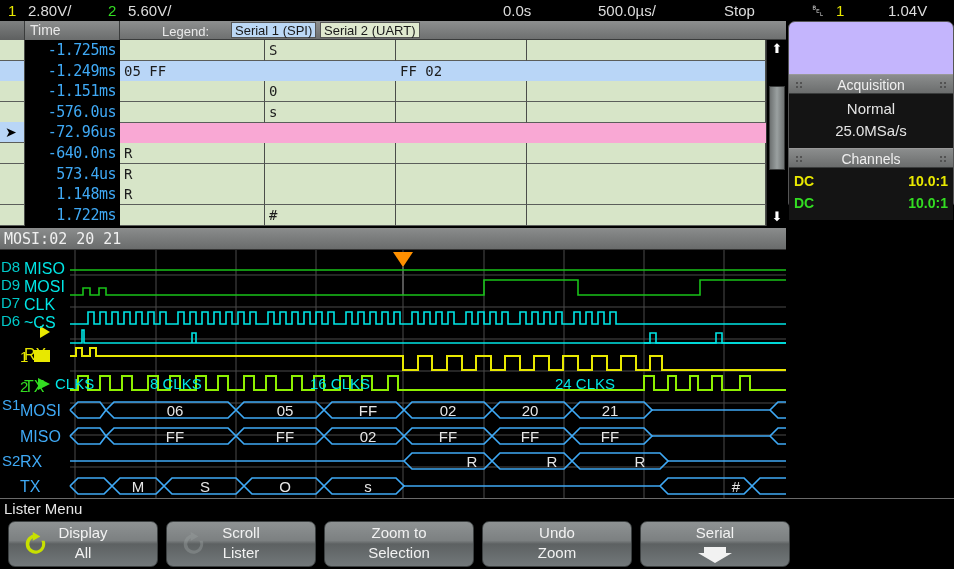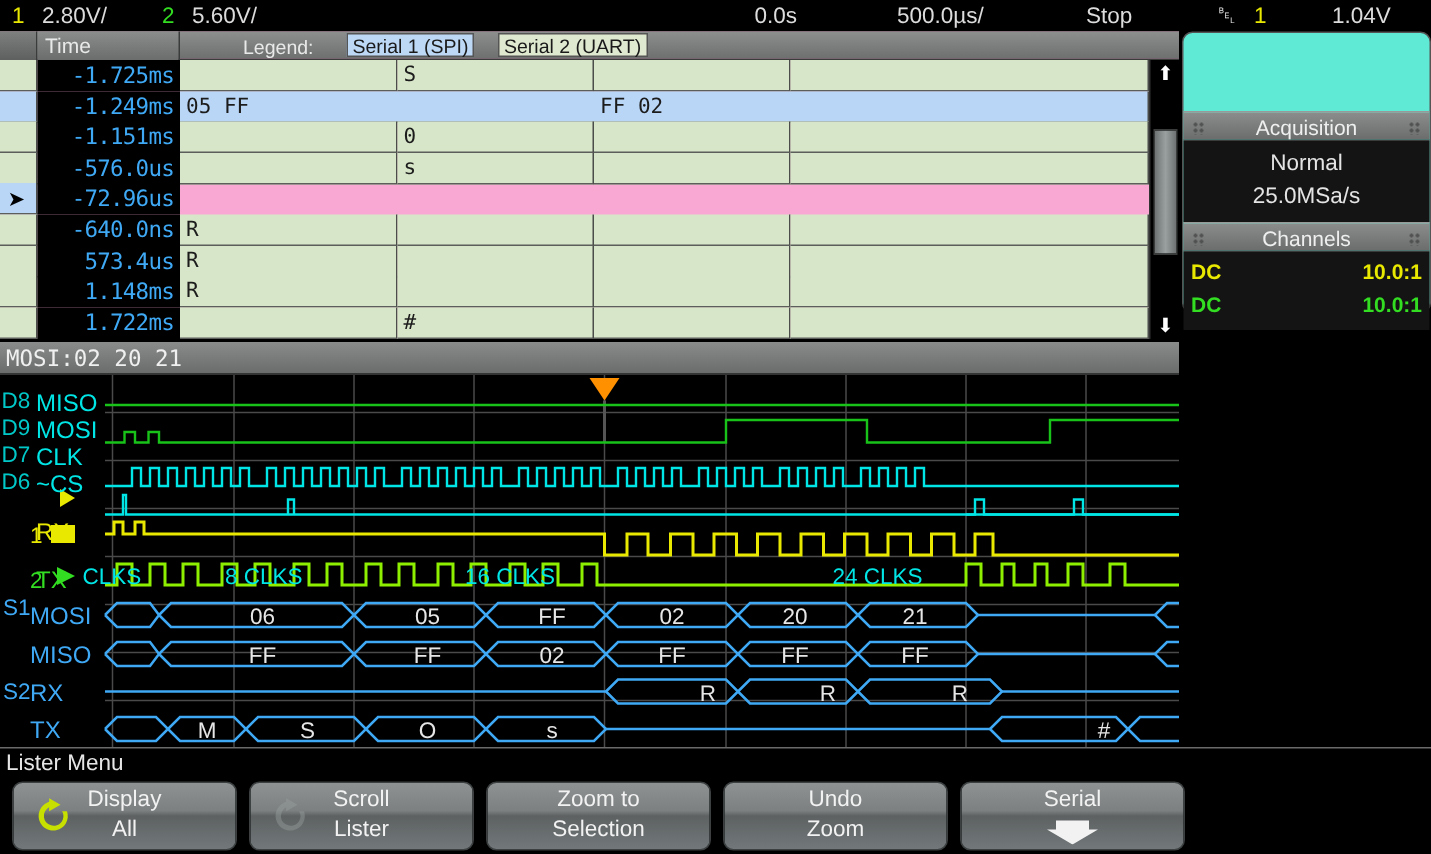--- a/index.html
+++ b/index.html
@@ -40,21 +40,21 @@
     color:#e9e9e9; font-size:14px; line-height:19px; padding-left:5px; }
   .lh-legend { position:absolute; left:120px; top:0; right:0; height:19px;
     color:#e9e9e9; font-size:13px; line-height:19px; }
   .legend-lab { position:absolute; left:42px; top:1px; }
   .legend-chip {
     position:absolute; top:1px; height:16px; line-height:16px;
     font-size:13px; color:#1a1a1a; padding:0 3px;
     border:1px solid #555;
   }
   .chip-spi  { left:111px; background:#bcd8f5; }
-  .chip-uart { left:212px; background:#dfe9cf; }
+  .chip-uart { left:200px; background:#dfe9cf; }
 
   .lister-body { position:absolute; left:0; top:19px; width:786px; height:186px; }
   .lrow { position:absolute; left:0; width:786px; height:21px;text-decoration:underline; }
   .lr-mark { position:absolute; left:0; top:0; width:25px; height:100%;
     border-bottom:1px solid #5b5e5b; border-right:1px solid #4a4d4a; }
   .lr-time { position:absolute; left:25px; top:0; width:95px; height:100%;
     background:#000; color:#3fa9f5; font-size:15px; line-height:20px;
     text-align:right; padding-right:4px; font-family:"DejaVu Sans Mono", monospace;
     letter-spacing:-0.5px; }
   .lr-cells { position:absolute; left:120px; top:0; right:20px; height:100%; }
@@ -78,21 +78,21 @@
   .lscroll { position:absolute; right:0; top:19px; width:20px; height:186px;
     background:#000; border-left:1px solid #333; }
   .ls-btn { position:absolute; left:1px; width:18px; height:18px;
     background:#000; color:#fff; text-align:center; font-size:13px; line-height:17px; }
   .ls-up { top:0; } .ls-dn { bottom:0; }
   .ls-thumb { position:absolute; left:2px; top:46px; width:16px; height:84px;
     background:linear-gradient(90deg,#6e7272,#9aa0a0,#6e7272); border:1px solid #3a3c3c; }
 
   
   .sidebar { position:absolute; left:788px; top:21px; width:166px; height:188px;
-    background:#5eead4; border:1px solid #555; border-radius:7px; }
+    background:#c4b5fd; border:1px solid #555; border-radius:7px; }
   .sb-blank { height:52px; }
   .sb-hdr { position:relative; height:20px; background:linear-gradient(#8b8d8d,#6b6d6d);
     color:#efefef; font-size:14px; line-height:20px; text-align:center;
     border-top:1px solid #999; border-bottom:1px solid #3a3c3c; }
   .grip { position:absolute; top:6px; width:8px; height:9px;
     background-image:
       radial-gradient(circle, #4a4a4a 45%, transparent 46%);
     background-size:4px 4px; opacity:.85; }
   .grip.l { left:6px; } .grip.r { right:6px; }
   .sb-body { background:#141414; color:#e4e4e4; font-size:15px; text-align:center;

